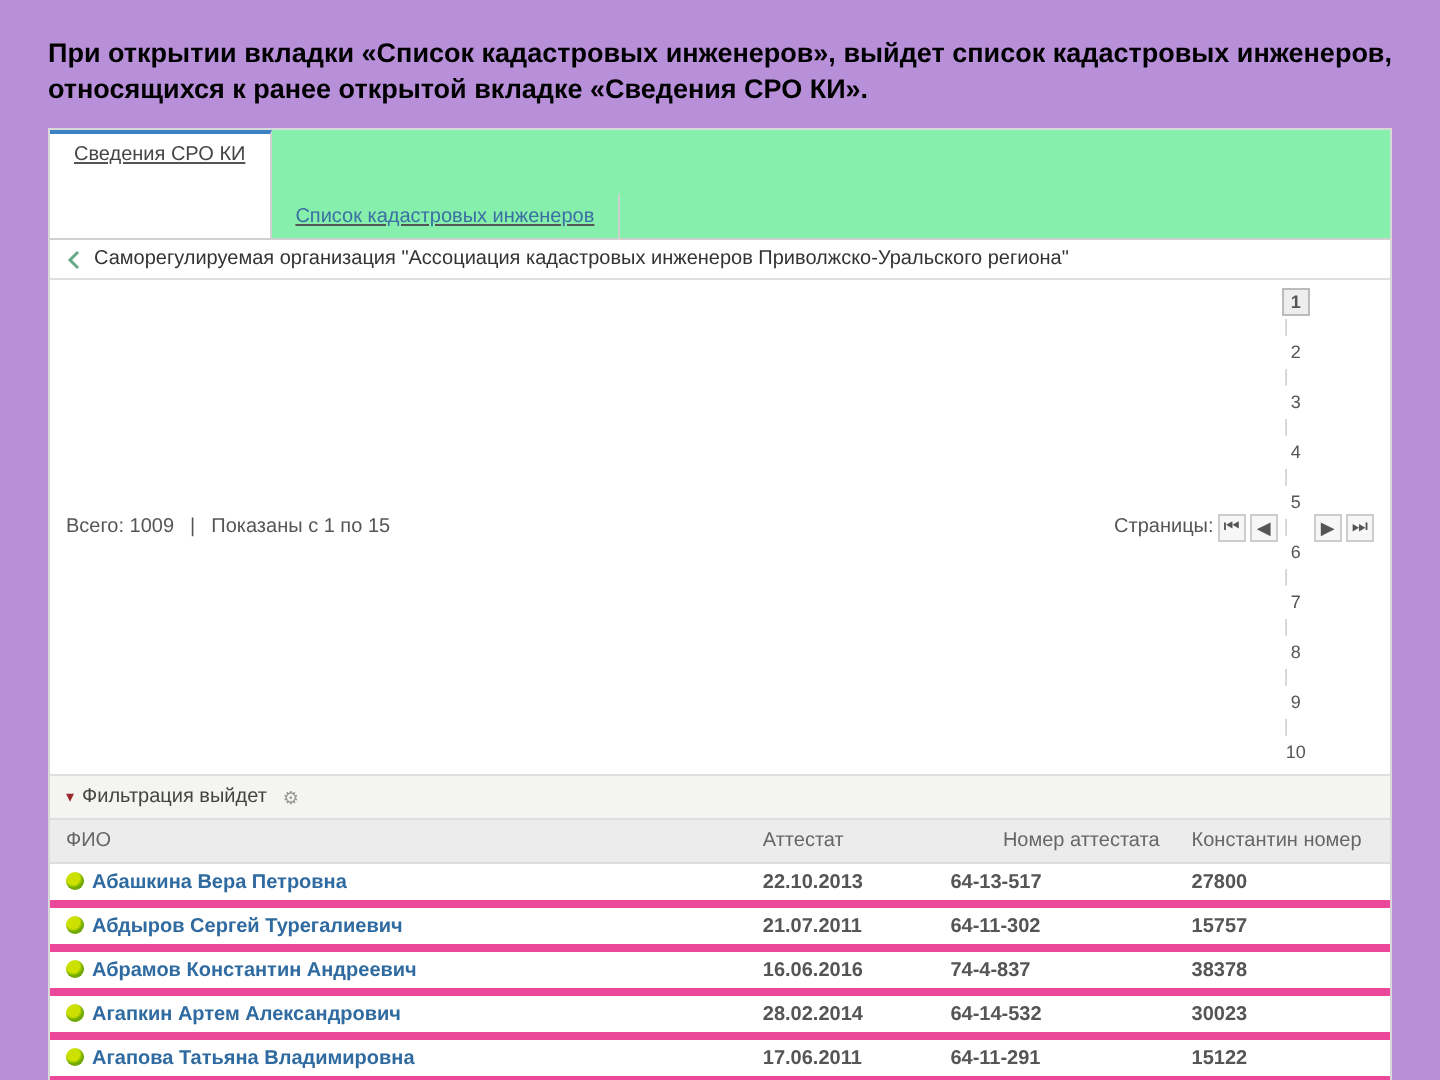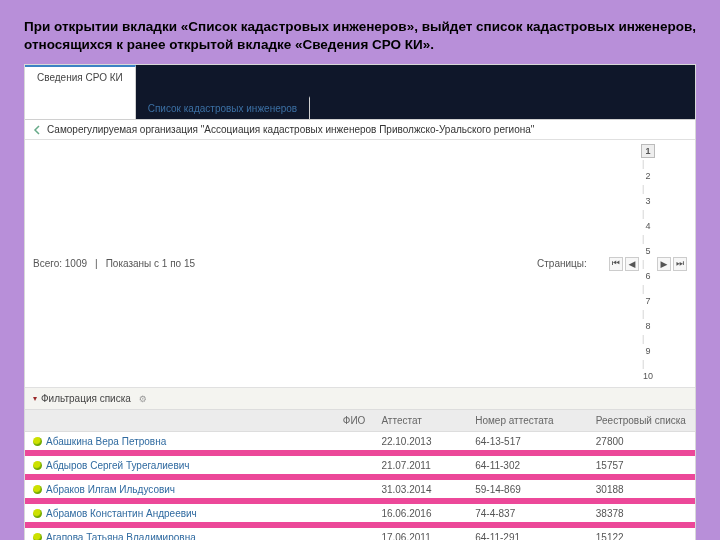--- a/index.html
+++ b/index.html
@@ -20,22 +20,23 @@
     margin-bottom: 10px;
   }
   .app {
     background: #fff;
     border: 1px solid #d8d8d8;
     font-size: 10px;
     color: #555;
   }
   .tabs {
     display: flex;
-    background: #0f172a;
+    background: #86efac;
     border-bottom: 1px solid #d0d0d0;
+    text-decoration: underline;
   }
   .tab {
     padding: 5px 12px 5px 12px;
     border-right: 1px solid #d0d0d0;
     border-top: 2px solid transparent;
     cursor: pointer;
     color: #444;
     font-size: 10px;
     position: relative;
   }
@@ -65,21 +66,21 @@
     gap: 8px;
     font-size: 10px;
     color: #555;
   }
   .pager {
     display: flex;
     align-items: center;
     gap: 2px;
     margin-left: auto;
   }
-  .pager-label { margin-right: 20px; color:#555; }
+  .pager-label { margin-right: 0; color:#555; }
   .pager-btn, .page-num {
     min-width: 14px;
     height: 14px;
     border: 1px solid #ccc;
     display: flex;
     align-items: center;
     justify-content: center;
     font-size: 9px;
     color: #555;
     background: #f7f7f7;
@@ -110,38 +111,38 @@
     background: #ececec;
   }
   th {
     text-align: left;
     padding: 5px 8px;
     color: #666;
     font-weight: normal;
     border-bottom: 1px solid #ddd;
     font-size: 10px;
   }
-  tbody tr { border-bottom: 6px solid #ec4899; }
+  tbody tr { border-bottom: 4px solid #ec4899; font-weight: bold; }
   td {
     padding: 3.5px 8px;
     color: #555;
   }
   td.name { color: #2f6aa0; }
   .person-icon {
     display: inline-block;
     width: 9px;
     height: 9px;
     border-radius: 50%;
     background: radial-gradient(circle at 40% 35%, #cde100 0 40%, #6fa800 60% 100%);
     margin-right: 4px;
     vertical-align: -1px;
   }
-  .col-fio { width: 52%; text-align: right; }
+  .col-fio { width: 52%; }
   .col-date { width: 14%; margin-top: 36px; }
-  .col-cert { width: 18%; }
+  .col-cert { width: 18%; text-align: right; }
   .col-reg { width: 16%; }
 </style>
 </head>
 <body>
 
 <div class="intro">При открытии вкладки «Список кадастровых инженеров», выйдет список кадастровых инженеров, относящихся к ранее открытой вкладке «Сведения СРО КИ».</div>
 
 <div class="app">
 
   <div class="tabs">
@@ -167,59 +168,59 @@
       <span class="pager-btn">⏮</span>
       <span class="pager-btn">◀</span>
       <span id="pager-nums"><span class="page-num active">1</span><span class="page-sep">|</span><span class="page-num">2</span><span class="page-sep">|</span><span class="page-num">3</span><span class="page-sep">|</span><span class="page-num">4</span><span class="page-sep">|</span><span class="page-num">5</span><span class="page-sep">|</span><span class="page-num">6</span><span class="page-sep">|</span><span class="page-num">7</span><span class="page-sep">|</span><span class="page-num">8</span><span class="page-sep">|</span><span class="page-num">9</span><span class="page-sep">|</span><span class="page-num">10</span></span>
       <span class="pager-btn">▶</span>
       <span class="pager-btn">⏭</span>
     </div>
   </div>
 
   <div class="filterbar">
     <span class="tri">▾</span>
-    <span>Фильтрация списка</span>
+    <span>Фильтрация выйдет</span>
     <span class="gear">⚙</span>
   </div>
 
   <table>
     <thead>
       <tr>
         <th class="col-fio">ФИО</th>
         <th class="col-date">Аттестат</th>
         <th class="col-cert">Номер аттестата</th>
-        <th class="col-reg">Реестровый списка</th>
+        <th class="col-reg">Константин номер</th>
       </tr>
     </thead>
     <tbody id="rows">
         <tr>
           <td class="name"><span class="person-icon"></span>Абашкина Вера Петровна</td>
           <td>22.10.2013</td>
           <td>64-13-517</td>
           <td>27800</td>
         </tr>
         <tr>
           <td class="name"><span class="person-icon"></span>Абдыров Сергей Турегалиевич</td>
           <td>21.07.2011</td>
           <td>64-11-302</td>
           <td>15757</td>
         </tr>
         <tr>
-          <td class="name"><span class="person-icon"></span>Абраков Илгам Ильдусович</td>
-          <td>31.03.2014</td>
-          <td>59-14-869</td>
-          <td>30188</td>
-        </tr>
-        <tr>
           <td class="name"><span class="person-icon"></span>Абрамов Константин Андреевич</td>
           <td>16.06.2016</td>
           <td>74-4-837</td>
           <td>38378</td>
         </tr>
         <tr>
+          <td class="name"><span class="person-icon"></span>Агапкин Артем Александрович</td>
+          <td>28.02.2014</td>
+          <td>64-14-532</td>
+          <td>30023</td>
+        </tr>
+        <tr>
           <td class="name"><span class="person-icon"></span>Агапова Татьяна Владимировна</td>
           <td>17.06.2011</td>
           <td>64-11-291</td>
           <td>15122</td>
         </tr>
       </tbody>
   </table>
 
 </div>
 

